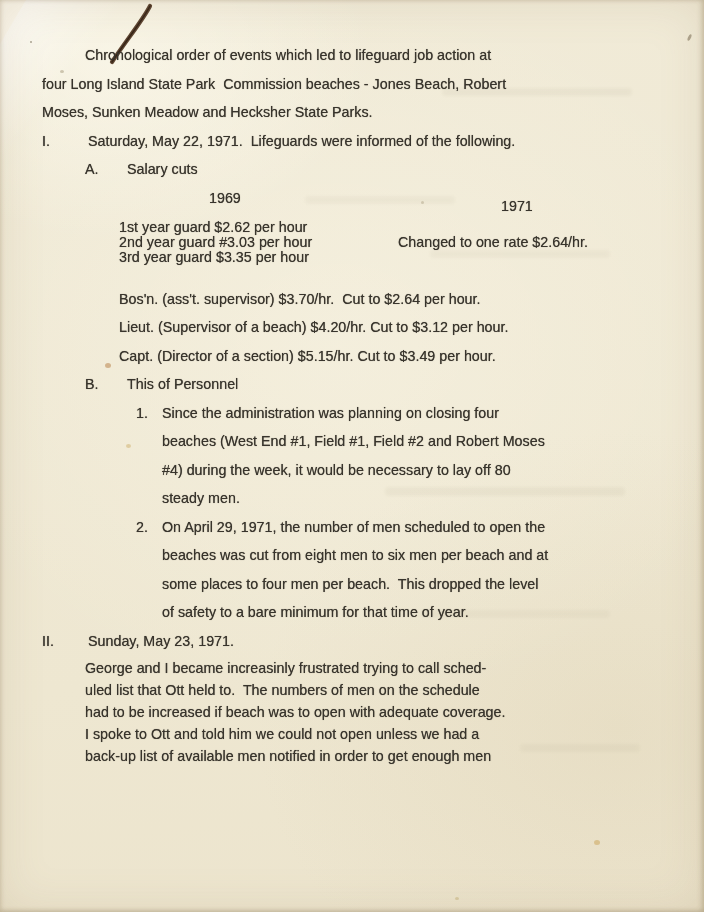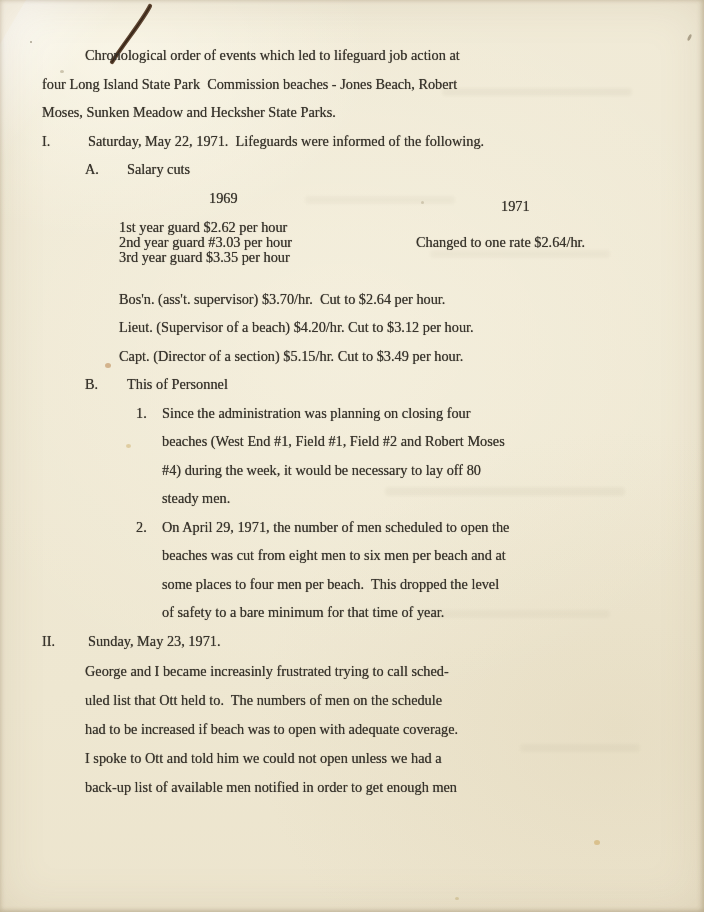--- a/index.html
+++ b/index.html
@@ -1,18 +1,18 @@
 <!DOCTYPE html>
 <html style="--paper: #f1ebd8; --ink: #38342c;"><head>
 <meta charset="utf-8">
 <style>
   html,body{margin:0;padding:0;background:#d8d2c0;}
   .page{
     position:relative;width:704px;height:912px;overflow:hidden;
-    font-family:Liberation Serif, serif;
+    font-family:Liberation Sans, sans-serif;
     background:
       radial-gradient(420px 300px at 16% 6%, rgba(255,253,242,.55), transparent 62%),
       radial-gradient(640px 520px at 48% 38%, rgba(255,252,240,.30), transparent 70%),
       radial-gradient(560px 460px at 88% 80%, rgba(210,194,158,.22), transparent 65%),
       linear-gradient(173deg, var(--paper,#f1ebd8), #eee7d1 70%, #ece4cd);
   }
   .page::after{
     content:"";position:absolute;inset:0;pointer-events:none;
     box-shadow:
       inset 0 0 46px rgba(150,125,85,.16),
@@ -29,27 +29,27 @@
   p{margin:0;}
   .intro{text-indent:43px;}
   .sec-head{display:flex;}
   .sec-head .rnum{flex:none;width:46px;}
   .sub-head{display:flex;padding-left:43px;}
   .sub-head .letter{flex:none;width:42px;}
   .year-row{position:relative;height:28.5px;}
   .y-left{position:absolute;left:167px;top:0;}
   .y-right{position:absolute;left:459px;top:8px;text-align:right;}
   .rates{position:relative;margin-top:8px;padding-left:77px;line-height:15.2px;}
-  .rate-note{position:absolute;left:356px;top:15.2px;white-space:pre;margin-left:18px;}
+  .rate-note{position:absolute;left:356px;top:15.2px;white-space:pre;}
   .officers{margin-top:19px;padding-left:77px;}
   .note{display:flex;padding-left:77px;}
   .note-label{flex:none;width:51.5px;}
   .item{display:flex;padding-left:94px;}
   .item-marker{flex:none;width:26px;}
-  .par2{margin-top:2px;padding-left:43px;line-height:29px;}
+  .par2{margin-top:2px;padding-left:43px;line-height:22px;}
 
   
   .staple{position:absolute;left:103px;top:3px;width:54px;height:64px;pointer-events:none;}
   .crease{
     position:absolute;left:0;top:0;width:150px;height:165px;pointer-events:none;
     background:linear-gradient(128deg, rgba(255,255,255,.62) 0 10%, rgba(255,255,255,.30) 26%, rgba(255,255,255,0) 46%);
   }
   .corner-sliver{
     position:absolute;left:0;top:0;width:30px;height:48px;pointer-events:none;
     background:#faf6ea;clip-path:polygon(0 0,26px 0,0 44px);

